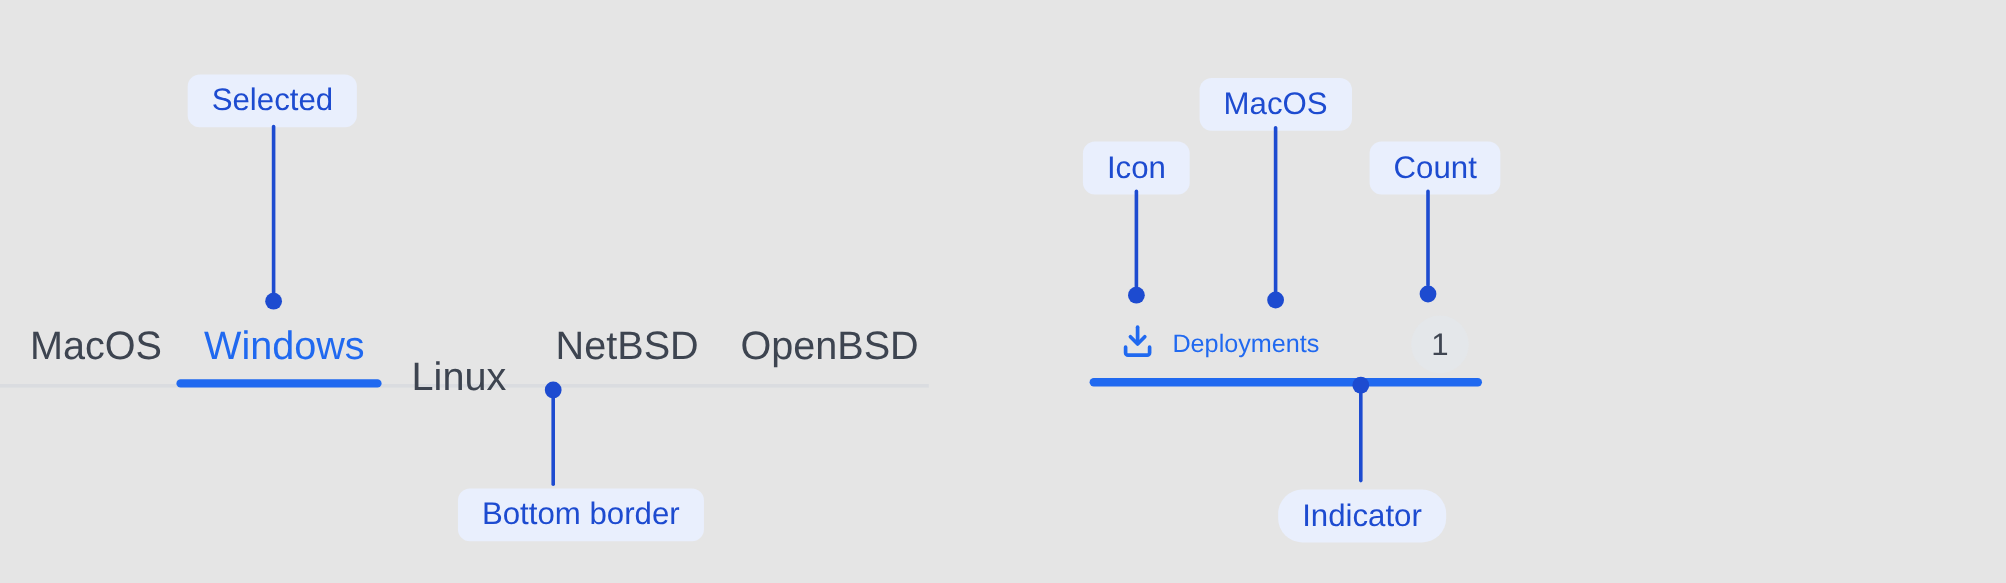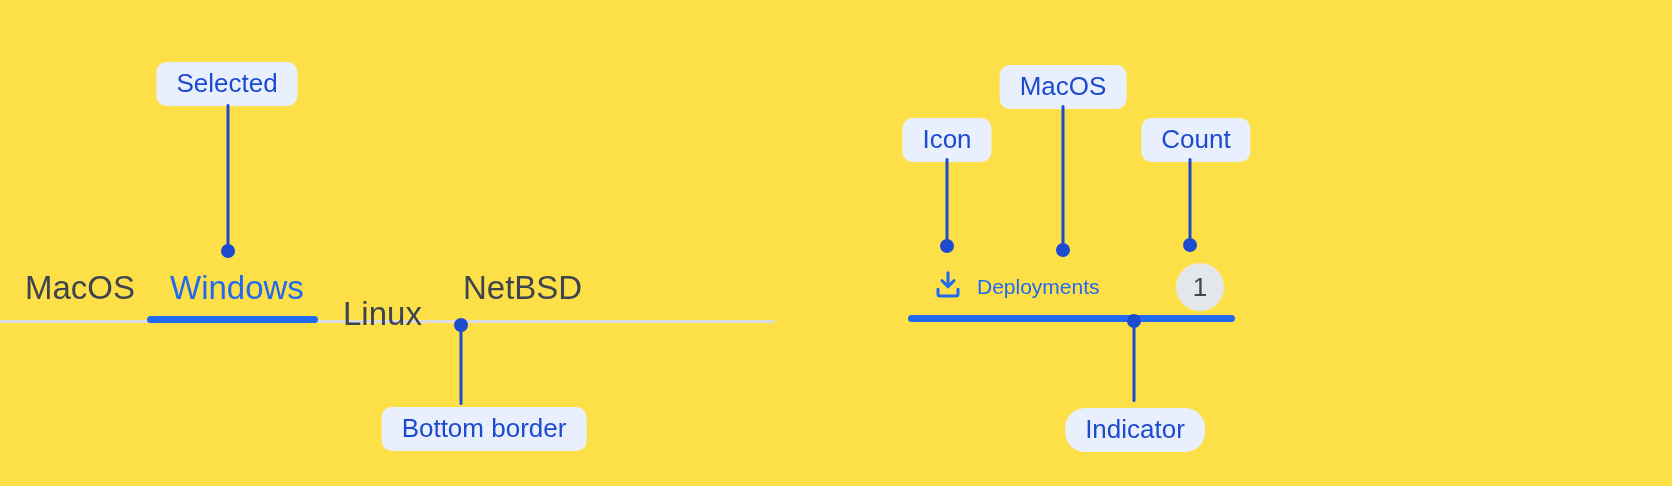--- a/index.html
+++ b/index.html
@@ -5,21 +5,21 @@
   html, body {
     margin: 0;
     padding: 0;
     background: #ffffff;
     font-family: "Liberation Sans", sans-serif;
   }
   .canvas {
     position: relative;
     width: 1672px;
     height: 486px;
-    background: #fde047;
+    background: #e5e5e5;
     overflow: hidden;
   }
 
   
   .anno-badge {
     position: absolute;
     transform: translateX(-50%);
     background: #e9effd;
     color: #1d4bd0;
     font-size: 26px;
@@ -142,20 +142,21 @@
   <div class="connector line-selected"></div>
   <div class="dot dot-selected"></div>
 
   <div class="tabbar-divider"></div>
   <div class="tab-underline"></div>
 
   <div class="tab-label tab-macos">MacOS</div>
   <div class="tab-label tab-windows">Windows</div>
   <div class="tab-label tab-linux">Linux</div>
   <div class="tab-label tab-netbsd">NetBSD</div>
+  <div class="tab-label tab-openbsd">OpenBSD</div>
 
   <div class="dot dot-bottom-border"></div>
   <div class="connector line-bottom-border"></div>
   <div class="anno-badge badge-bottom-border">Bottom border</div>
 
   <div class="anno-badge badge-icon">Icon</div>
   <div class="connector line-icon"></div>
   <div class="dot dot-icon"></div>
 
   <div class="anno-badge badge-text">MacOS</div>

